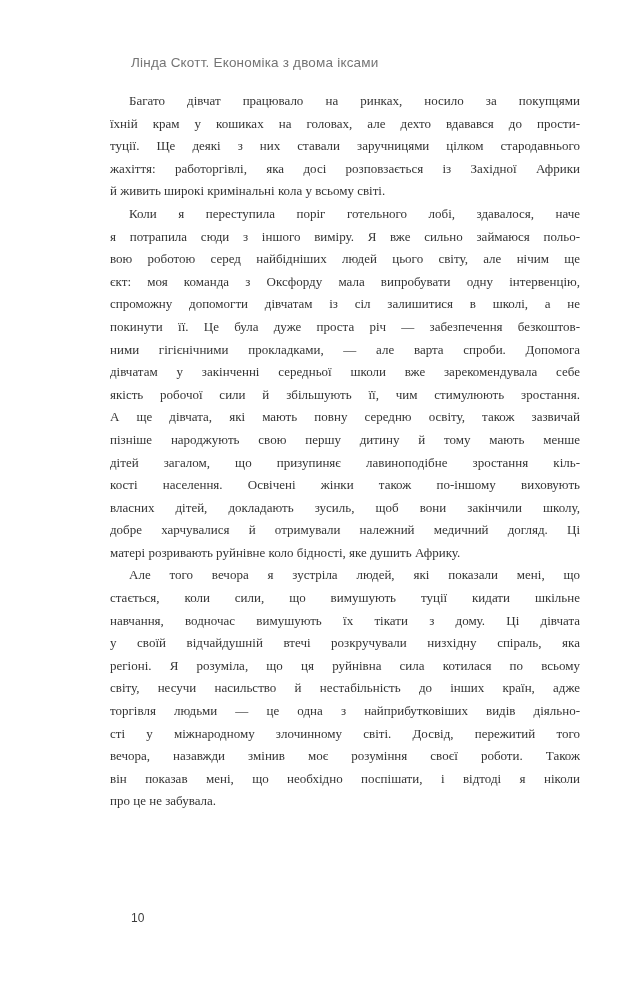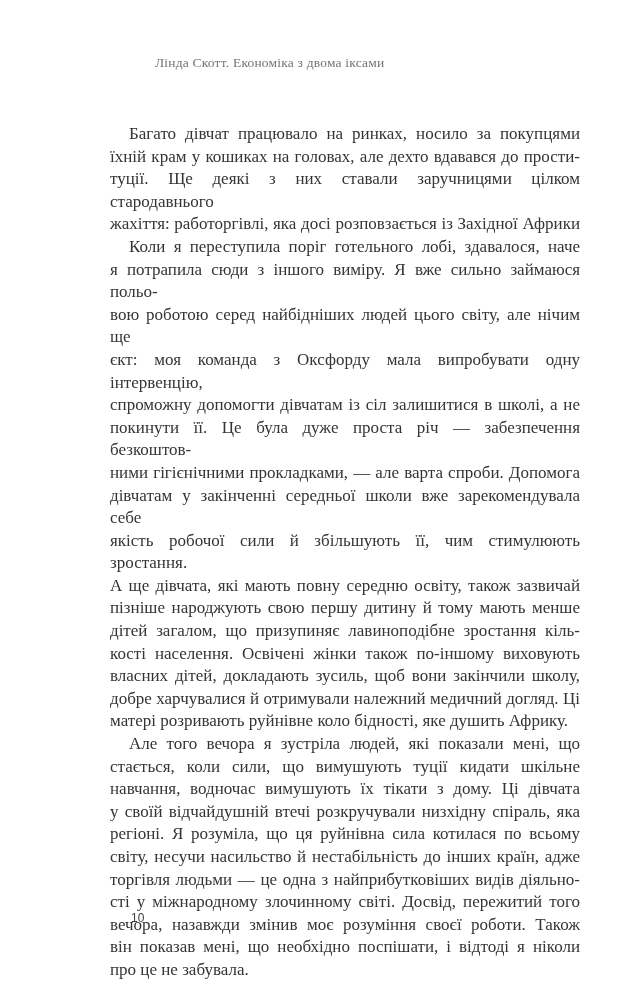--- a/index.html
+++ b/index.html
@@ -12,36 +12,34 @@
     width: 637px;
     height: 1000px;
     background: #ffffff;
     overflow: hidden;
     font-family: "Liberation Serif", serif;
   }
   .running-header {
     position: absolute;
     left: 131px;
     top: 54px;
-    font-family: Liberation Serif, serif;
+    font-family: Liberation Sans, sans-serif;
     font-size: 13.5px;
     line-height: 17px;
     color: #747474;
     letter-spacing: 0.2px;
-    margin-left: 24px;
   }
   .text-block {
     position: absolute;
     left: 110px;
     top: 90px;
     width: 470px;
     color: #343434;
-    font-size: 17px;
+    font-size: 13px;
     line-height: 22.6px;
-    margin-top: 33px;
   }
   .para { margin: 0; }
   .line {
     text-align: justify;
     text-align-last: justify;
     -moz-text-align-last: justify;
     white-space: normal;
   }
   .line.first { padding-left: 19px; }
   .line.last {
@@ -62,20 +60,21 @@
 
 <div class="page">
   <div class="running-header">Лінда Скотт. Економіка з двома іксами</div>
 
   <div class="text-block">
       <div class="para">
         <div class="line first">Багато дівчат працювало на ринках, носило за покупцями</div>
         <div class="line">їхній крам у кошиках на головах, але дехто вдавався до прости-</div>
         <div class="line">туції. Ще деякі з них ставали заручницями цілком стародавнього</div>
         <div class="line">жахіття: работоргівлі, яка досі розповзається із Західної Африки</div>
+        <div class="line last">й живить широкі кримінальні кола у всьому світі.</div>
       </div>
       <div class="para">
         <div class="line first">Коли я переступила поріг готельного лобі, здавалося, наче</div>
         <div class="line">я потрапила сюди з іншого виміру. Я вже сильно займаюся польо-</div>
         <div class="line">вою роботою серед найбідніших людей цього світу, але нічим ще</div>
       </div>
       <div class="para">
         <div class="line">єкт: моя команда з Оксфорду мала випробувати одну інтервенцію,</div>
         <div class="line">спроможну допомогти дівчатам із сіл залишитися в школі, а не</div>
         <div class="line">покинути її. Це була дуже проста річ — забезпечення безкоштов-</div>

